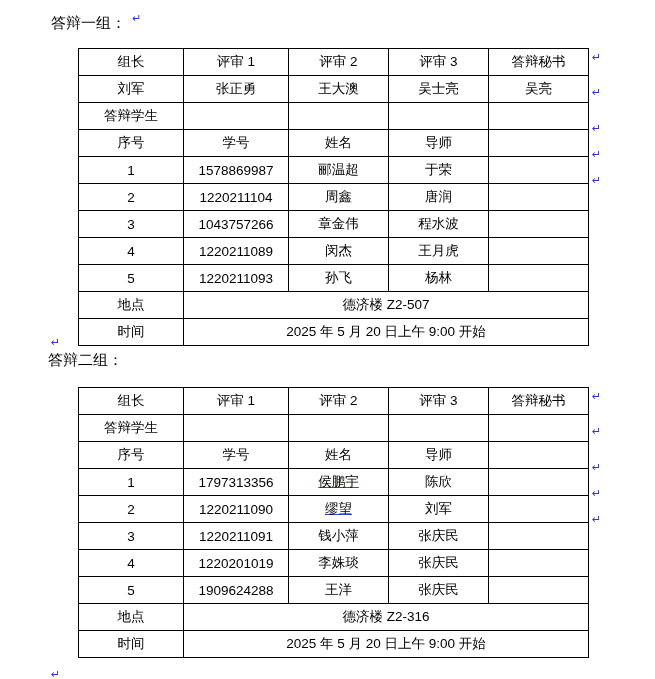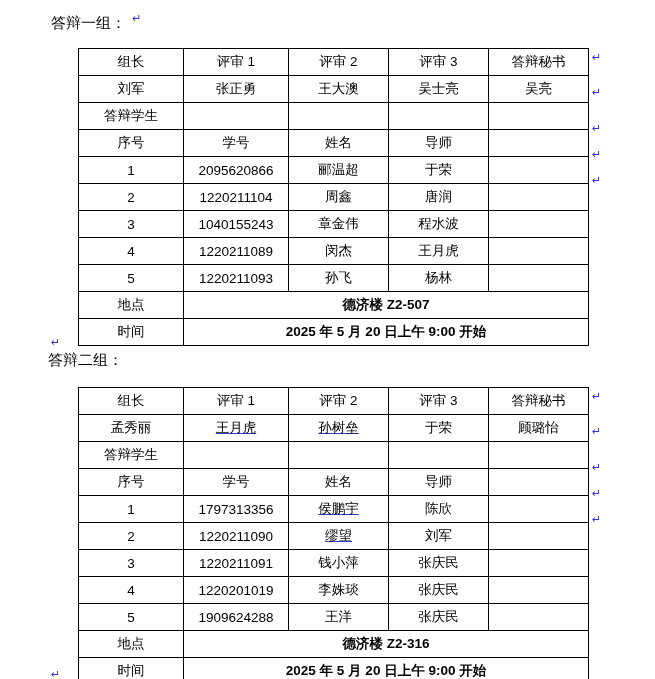--- a/index.html
+++ b/index.html
@@ -56,21 +56,21 @@
     vertical-align: middle;
     height: 26px;
     padding: 0 2px;
     position: relative;
     font-family: "Liberation Sans", "DejaVu Sans", sans-serif;
     font-size: 13.5px;
     white-space: nowrap;
   }
   td.bold-serif {
     font-family: "Liberation Serif", "DejaVu Serif", serif;
-    font-weight: bold;
+    font-weight: normal;
     font-size: 14px;
     margin-top: 48px;
   }
   td.num {
     font-family: "Liberation Serif", "DejaVu Serif", serif;
     font-size: 13px;
   }
   .underline-red {
     text-decoration-color: #cc2222;
   }
@@ -122,35 +122,35 @@
       <tr>
         <td>序号</td>
         <td>学号</td>
         <td>姓名</td>
         <td>导师</td>
         <td></td>
       </tr>
 
       <tr>
         <td class="num">1</td>
-        <td class="num">2095620866</td>
+        <td class="num">1578869987</td>
         <td class="underline-red">郦温超</td>
         <td>于荣</td>
         <td></td>
       </tr>
       <tr>
         <td class="num">2</td>
         <td class="num">1220211104</td>
         <td>周鑫</td>
         <td>唐润</td>
         <td></td>
       </tr>
       <tr>
         <td class="num">3</td>
-        <td class="num">1040155243</td>
+        <td class="num">1043757266</td>
         <td>章金伟</td>
         <td>程水波</td>
         <td></td>
       </tr>
       <tr>
         <td class="num">4</td>
         <td class="num">1220211089</td>
         <td>闵杰</td>
         <td>王月虎</td>
         <td></td>
@@ -195,27 +195,20 @@
     </colgroup>
     <tbody>
       <tr>
         <td>组长</td>
         <td>评审 1</td>
         <td>评审 2</td>
         <td>评审 3</td>
         <td>答辩秘书</td>
       </tr>
       <tr>
-        <td>孟秀丽</td>
-        <td class="underline-blue">王月虎</td>
-        <td class="underline-blue">孙树垒</td>
-        <td>于荣</td>
-        <td>顾璐怡</td>
-      </tr>
-      <tr>
         <td>答辩学生</td>
         <td></td>
         <td></td>
         <td></td>
         <td></td>
       </tr>
       <tr>
         <td>序号</td>
         <td>学号</td>
         <td>姓名</td>

